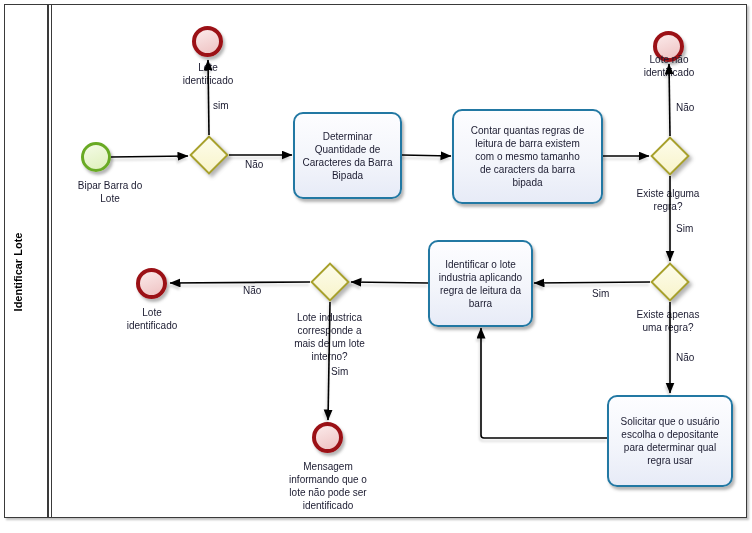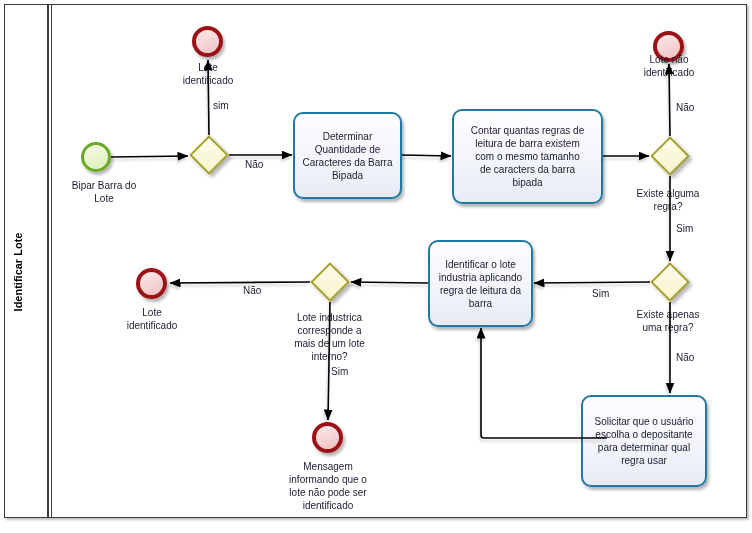--- a/index.html
+++ b/index.html
@@ -82,21 +82,21 @@
 
   <div class="gateway" style="left:656px; top:268px;"></div>
 
   <div class="task" style="left:428px; top:240px; width:105px; height:87px;align-items:center;">
     <div class="txt">Identificar o lote
 industria aplicando
 regra de leitura da
 barra</div>
   </div>
 
-  <div class="task" style="left:581px; top:395px; width:126px; height:92px;">
+  <div class="task" style="left:607px; top:395px; width:126px; height:92px;">
     <div class="txt">Solicitar que o usuário
 escolha o depositante
 para determinar qual
 regra usar</div>
   </div>
 
   <div class="gateway" style="left:316px; top:268px;"></div>
 
   <div class="event end" style="left:136px; top:268px;"></div>
 
@@ -118,21 +118,21 @@
       <path d="M670,176 L670,261" marker-end="url(#arr)"></path>
       <path d="M650,282 L534,283" marker-end="url(#arr)"></path>
       <path d="M670,302 L670,393" marker-end="url(#arr)"></path>
       <path d="M607,438 L484,438 Q481,438 481,435 L481,328" marker-end="url(#arr)"></path>
       <path d="M428,283 L351,282" marker-end="url(#arr)"></path>
       <path d="M310,282 L170,283" marker-end="url(#arr)"></path>
       <path d="M330,302 L328,420" marker-end="url(#arr)"></path>
     </g>
   </svg>
 
-  <div class="lbl" style="left:64px;  top:179px; width:80px;">Bipar Barra do
+  <div class="lbl" style="left:70px;  top:179px; width:80px;">Bipar Barra do
 Lote</div>
   <div class="lbl" style="left:178px; top:61px;  width:60px;">Lote
 identificado</div>
   <div class="lbl" style="left:629px; top:53px;  width:80px;">Lote não
 identificado</div>
   <div class="lbl" style="left:628px; top:187px; width:80px;">Existe alguma
 regra?</div>
   <div class="lbl" style="left:628px; top:308px; width:80px;">Existe apenas
 uma regra?</div>
   <div class="lbl" style="left:282px; top:311px; width:95px;">Lote industrica

